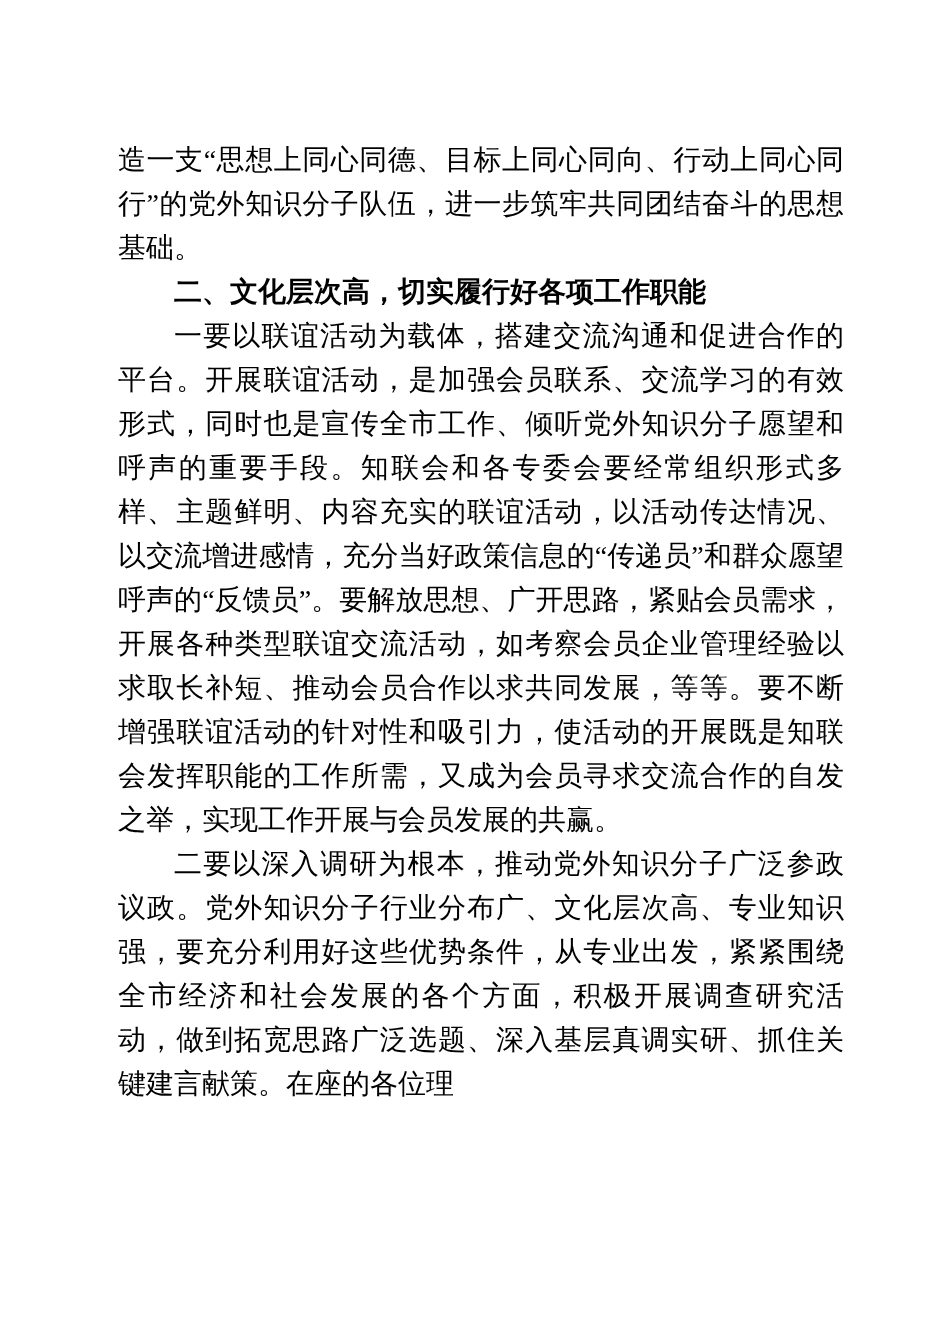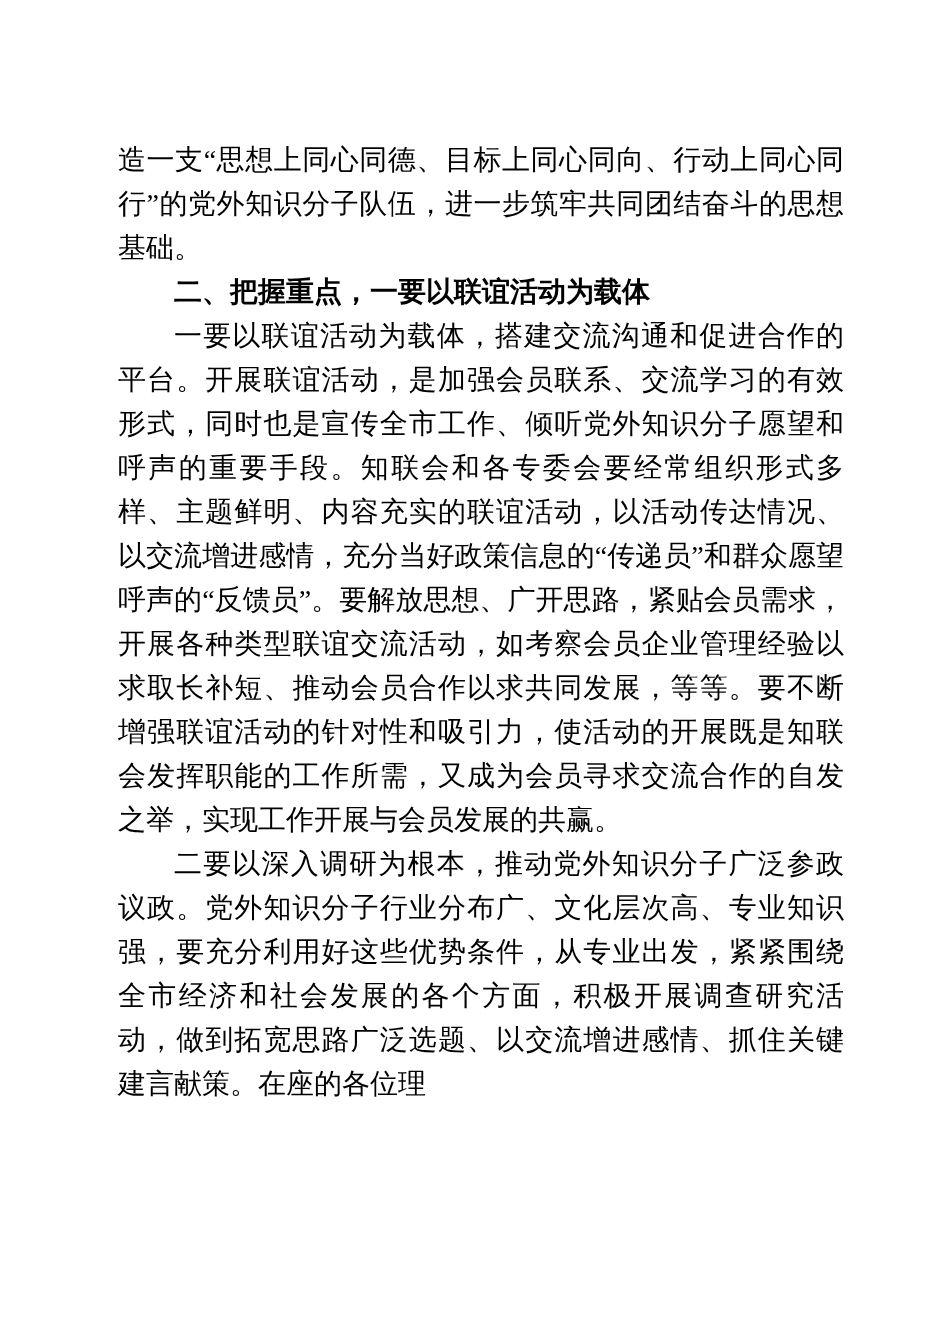--- a/index.html
+++ b/index.html
@@ -38,17 +38,17 @@
     font-weight: 700;
     text-indent: 2em;
   }
 </style>
 </head>
 <body>
 
 <div class="page">
   <div class="doc" id="doc-content">
       <p class="para continuation">造一支“思想上同心同德、目标上同心同向、行动上同心同行”的党外知识分子队伍，进一步筑牢共同团结奋斗的思想基础。</p>
-      <p class="para heading">二、把握重点，一要以联谊活动为载体</p>
+      <p class="para heading">二、文化层次高，切实履行好各项工作职能</p>
       <p class="para body">一要以联谊活动为载体，搭建交流沟通和促进合作的平台。开展联谊活动，是加强会员联系、交流学习的有效形式，同时也是宣传全市工作、倾听党外知识分子愿望和呼声的重要手段。知联会和各专委会要经常组织形式多样、主题鲜明、内容充实的联谊活动，以活动传达情况、以交流增进感情，充分当好政策信息的“传递员”和群众愿望呼声的“反馈员”。要解放思想、广开思路，紧贴会员需求，开展各种类型联谊交流活动，如考察会员企业管理经验以求取长补短、推动会员合作以求共同发展，等等。要不断增强联谊活动的针对性和吸引力，使活动的开展既是知联会发挥职能的工作所需，又成为会员寻求交流合作的自发之举，实现工作开展与会员发展的共赢。</p>
-      <p class="para body">二要以深入调研为根本，推动党外知识分子广泛参政议政。党外知识分子行业分布广、文化层次高、专业知识强，要充分利用好这些优势条件，从专业出发，紧紧围绕全市经济和社会发展的各个方面，积极开展调查研究活动，做到拓宽思路广泛选题、以交流增进感情、抓住关键建言献策。在座的各位理</p>
+      <p class="para body">二要以深入调研为根本，推动党外知识分子广泛参政议政。党外知识分子行业分布广、文化层次高、专业知识强，要充分利用好这些优势条件，从专业出发，紧紧围绕全市经济和社会发展的各个方面，积极开展调查研究活动，做到拓宽思路广泛选题、深入基层真调实研、抓住关键建言献策。在座的各位理</p>
     </div>
 </div>
 
 </body></html>

